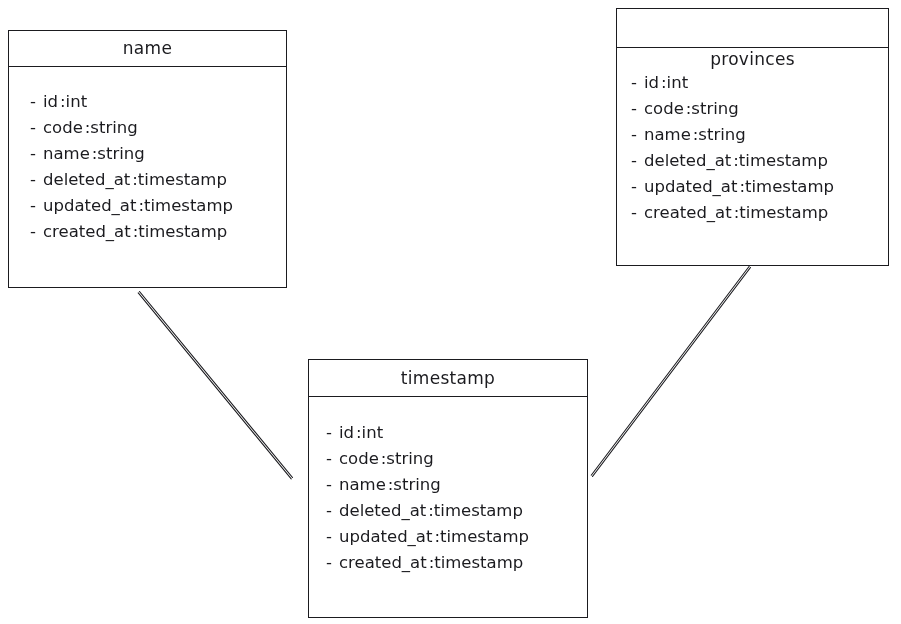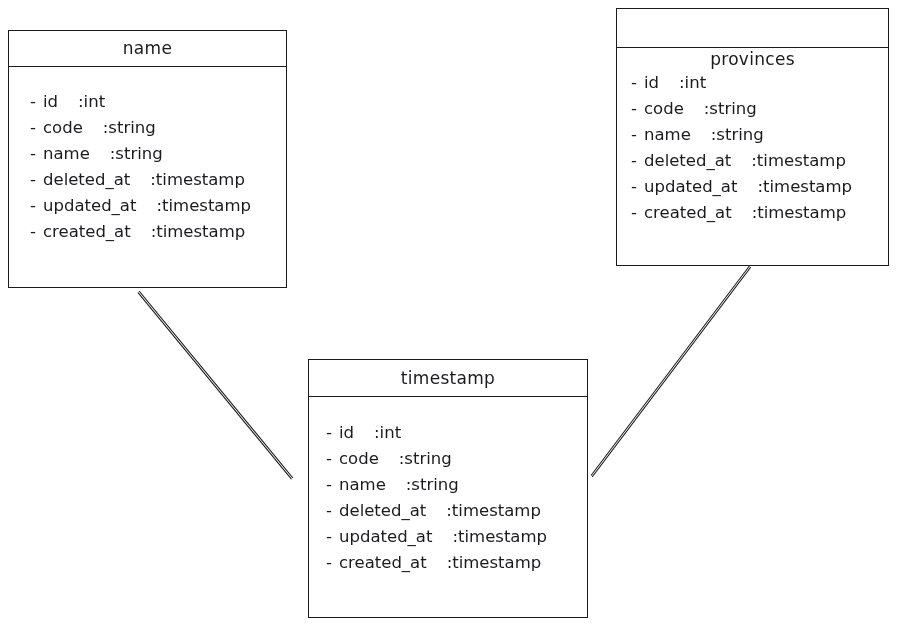--- a/index.html
+++ b/index.html
@@ -66,21 +66,21 @@
     white-space: nowrap;
     display: flex;
     align-items: center;
   }
   .field-dash {
     display: inline-block;
     width: 13px;
     flex: 0 0 auto;
   }
   .field-name { flex: 0 0 auto; }
-  .field-type { flex: 0 0 auto; padding-left: 20px; }
+  .field-type { flex: 0 0 auto; padding-left: 2px; }
 
   
   #entity-wards     { left: 8px;   top: 30px;  width: 279px; height: 258px; }
   #entity-wards .entity-title { top: 7px; }
   #entity-wards .title-rule   { top: 35px; }
   #entity-wards .fields       { top: 58px; padding-left: 21px; }
 
   #entity-provinces { left: 616px; top: 8px;   width: 273px; height: 258px; }
   #entity-provinces .entity-title { top: 8px; margin-top: 32px; }
   #entity-provinces .title-rule   { top: 38px; }

